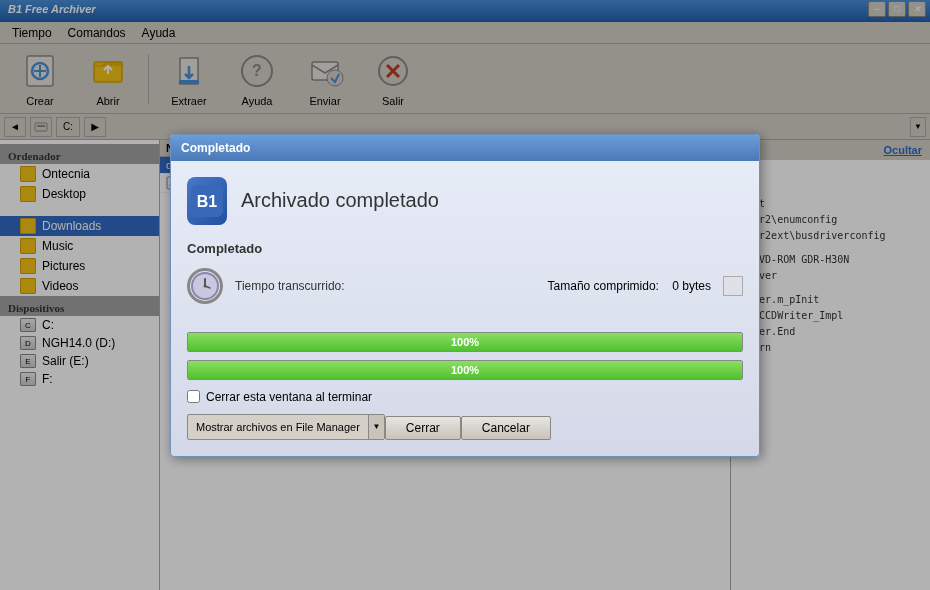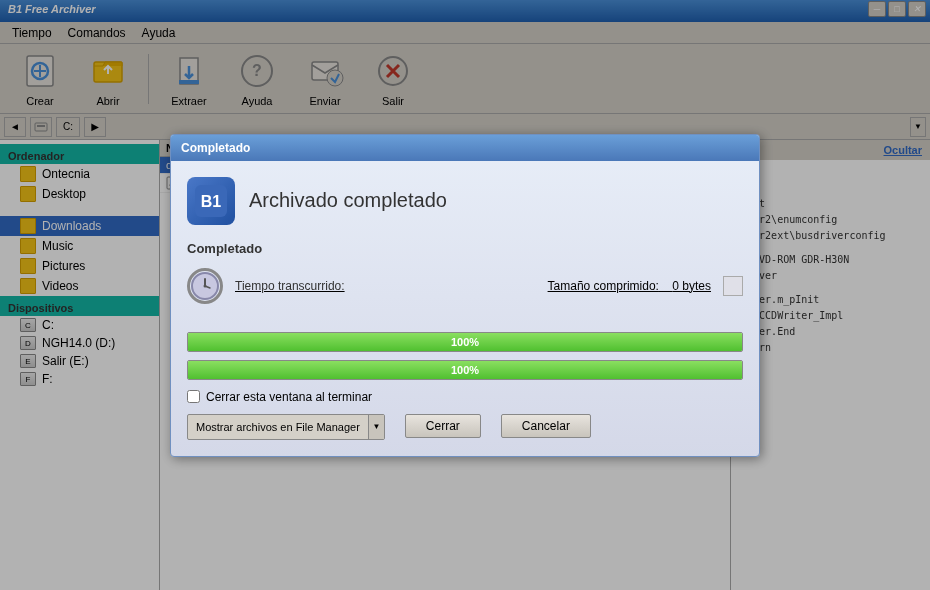--- a/index.html
+++ b/index.html
@@ -117,21 +117,22 @@
       background: white;
       border-right: 1px solid #aaa;
       overflow-y: auto;
       padding: 4px 0;
     }
     .sidebar-section-title {
       font-weight: bold;
       font-size: 11px;
       color: #333;
       padding: 6px 12px 2px 8px;
-      background: #14b8a6;
+      background: #a3a3a3;
+      font-family: Liberation Serif, serif;
     }
     .sidebar-item {
       display: flex;
       align-items: center;
       padding: 2px 8px 2px 20px;
       gap: 6px;
       cursor: pointer;
       font-size: 12px;
     }
     .sidebar-item.selected { background: #316ac5; color: white; margin-top: 12px; }
@@ -230,21 +231,21 @@
       gap: 8px;
     }
     .modal-body { padding: 16px; }
     .modal-header-row {
       display: flex;
       align-items: center;
       gap: 14px;
       margin-bottom: 16px;
     }
     .b1-logo {
-      width: 48px; height: 48px;
+      width: 40px; height: 48px;
       background: linear-gradient(135deg, #4a78c8, #2050a0);
       border-radius: 8px;
       display: flex; align-items: center; justify-content: center;
       color: white;
       font-size: 18px;
       font-weight: bold;
     }
     .modal-main-title {
       font-size: 20px;
       color: #333;
@@ -254,21 +255,20 @@
       font-size: 13px;
       font-weight: bold;
       color: #333;
       margin-bottom: 12px;
     }
     .modal-stats-row {
       display: flex;
       align-items: center;
       gap: 12px;
       margin-bottom: 28px;
-      text-decoration: underline;
     }
     .clock-icon {
       width: 36px; height: 36px;
       border: 3px solid #888;
       border-radius: 50%;
       display: flex; align-items: center; justify-content: center;
       position: relative;
       flex-shrink: 0;
     }
     .stats-info { flex: 1; }
@@ -298,22 +298,22 @@
       font-weight: bold;
     }
     .modal-checkbox-row {
       display: flex;
       align-items: flex-start;
       gap: 6px;
       margin: 10px 0;
     }
     .modal-buttons {
       display: flex;
-      gap: 20px;
-      align-items: flex-start;
+      gap: 0;
+      align-items: flex-end;
     }
     .modal-select-btn {
       display: flex;
       align-items: center;
       background: #d4d0c8;
       border: 1px solid #888;
       border-radius: 2px;
       height: 26px;
     }
     .modal-select-main {

